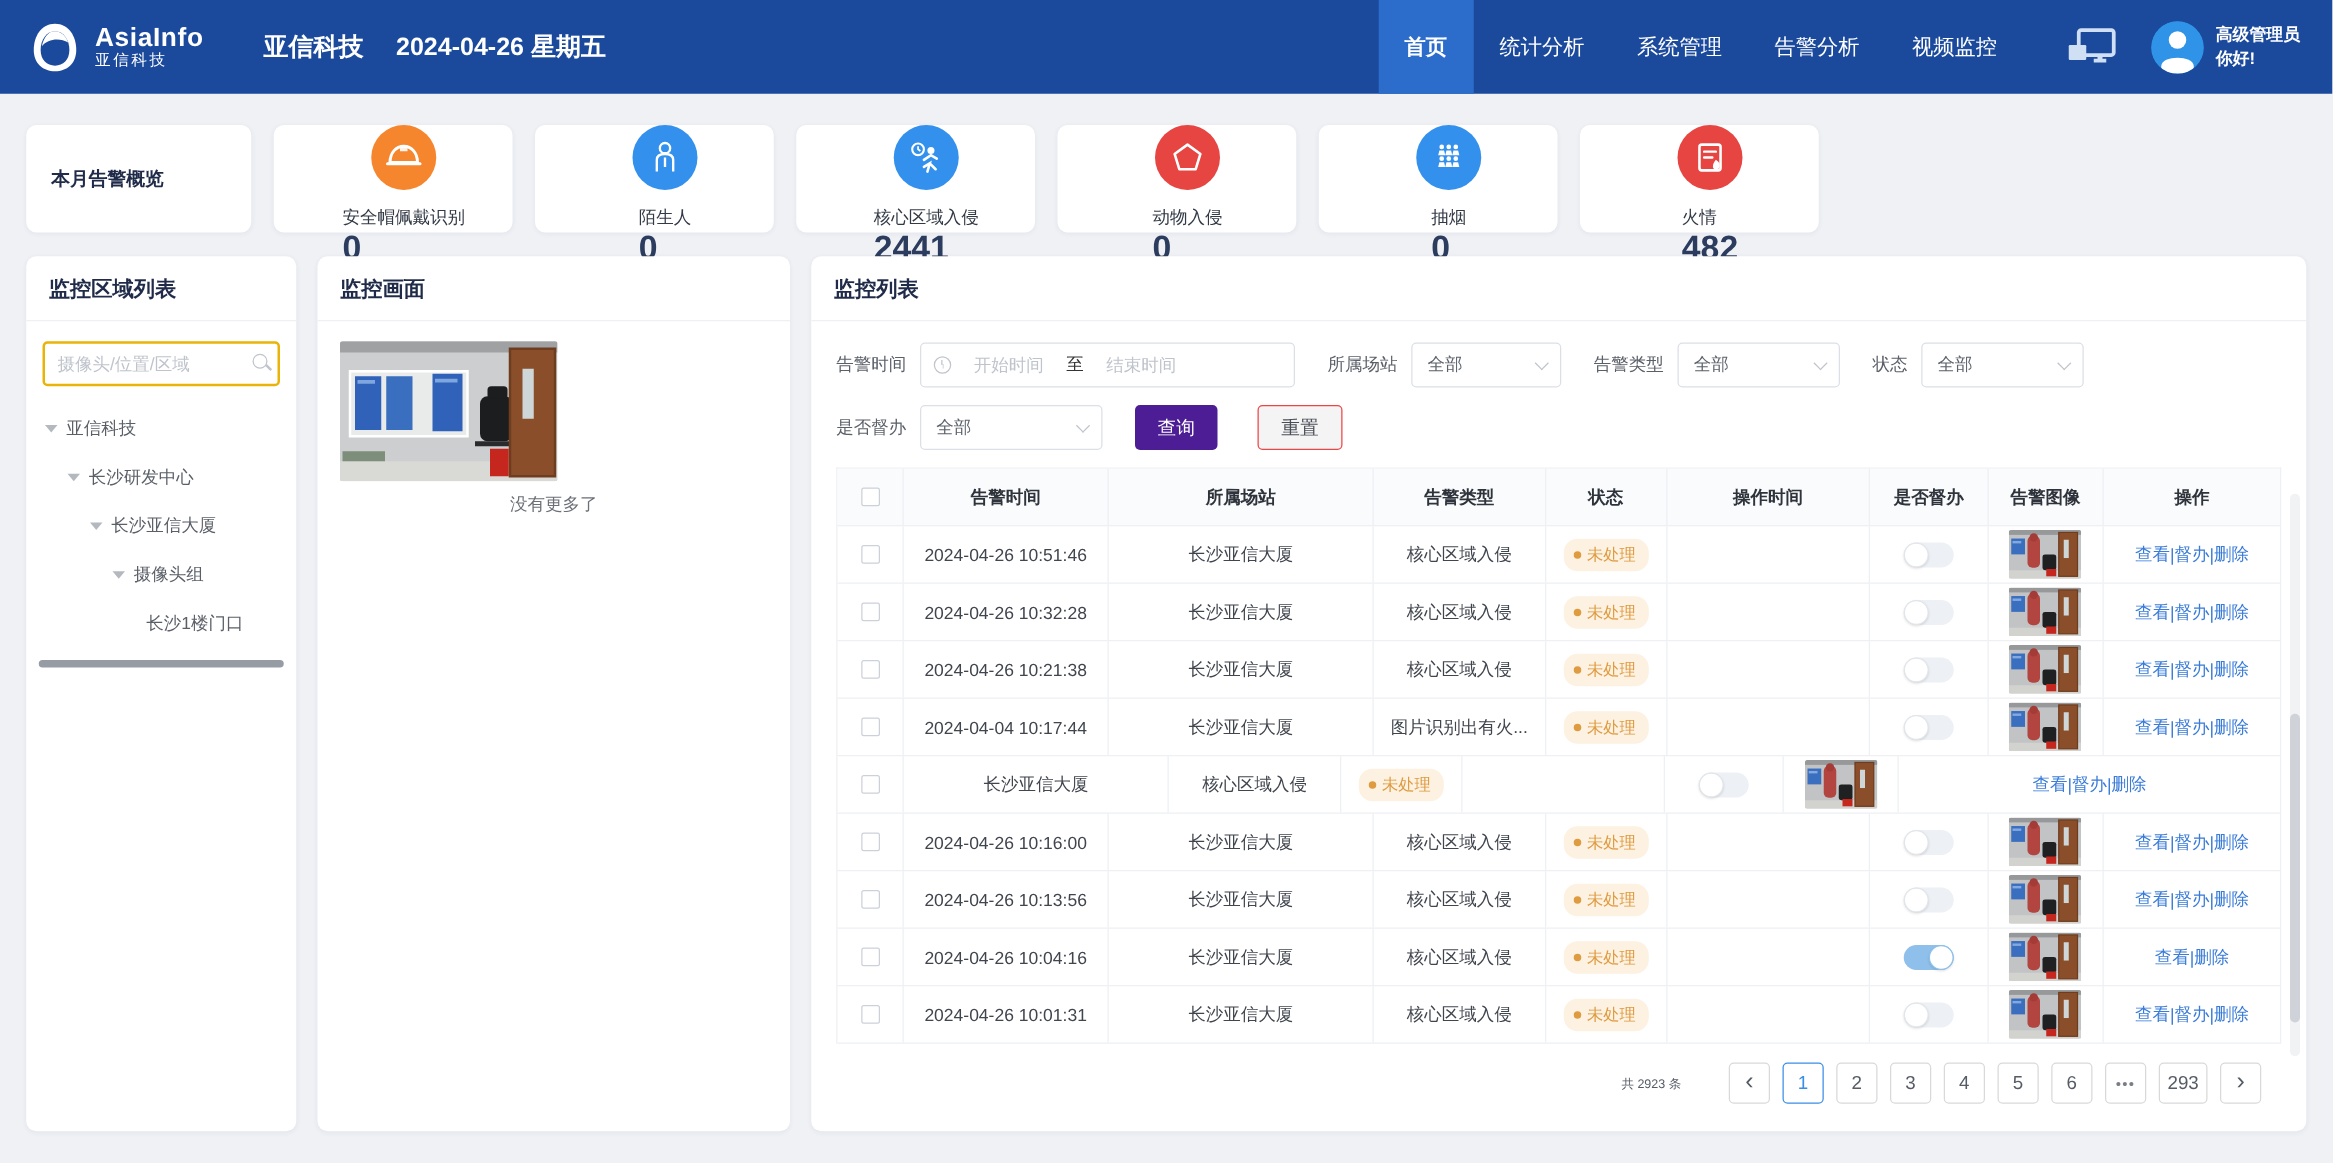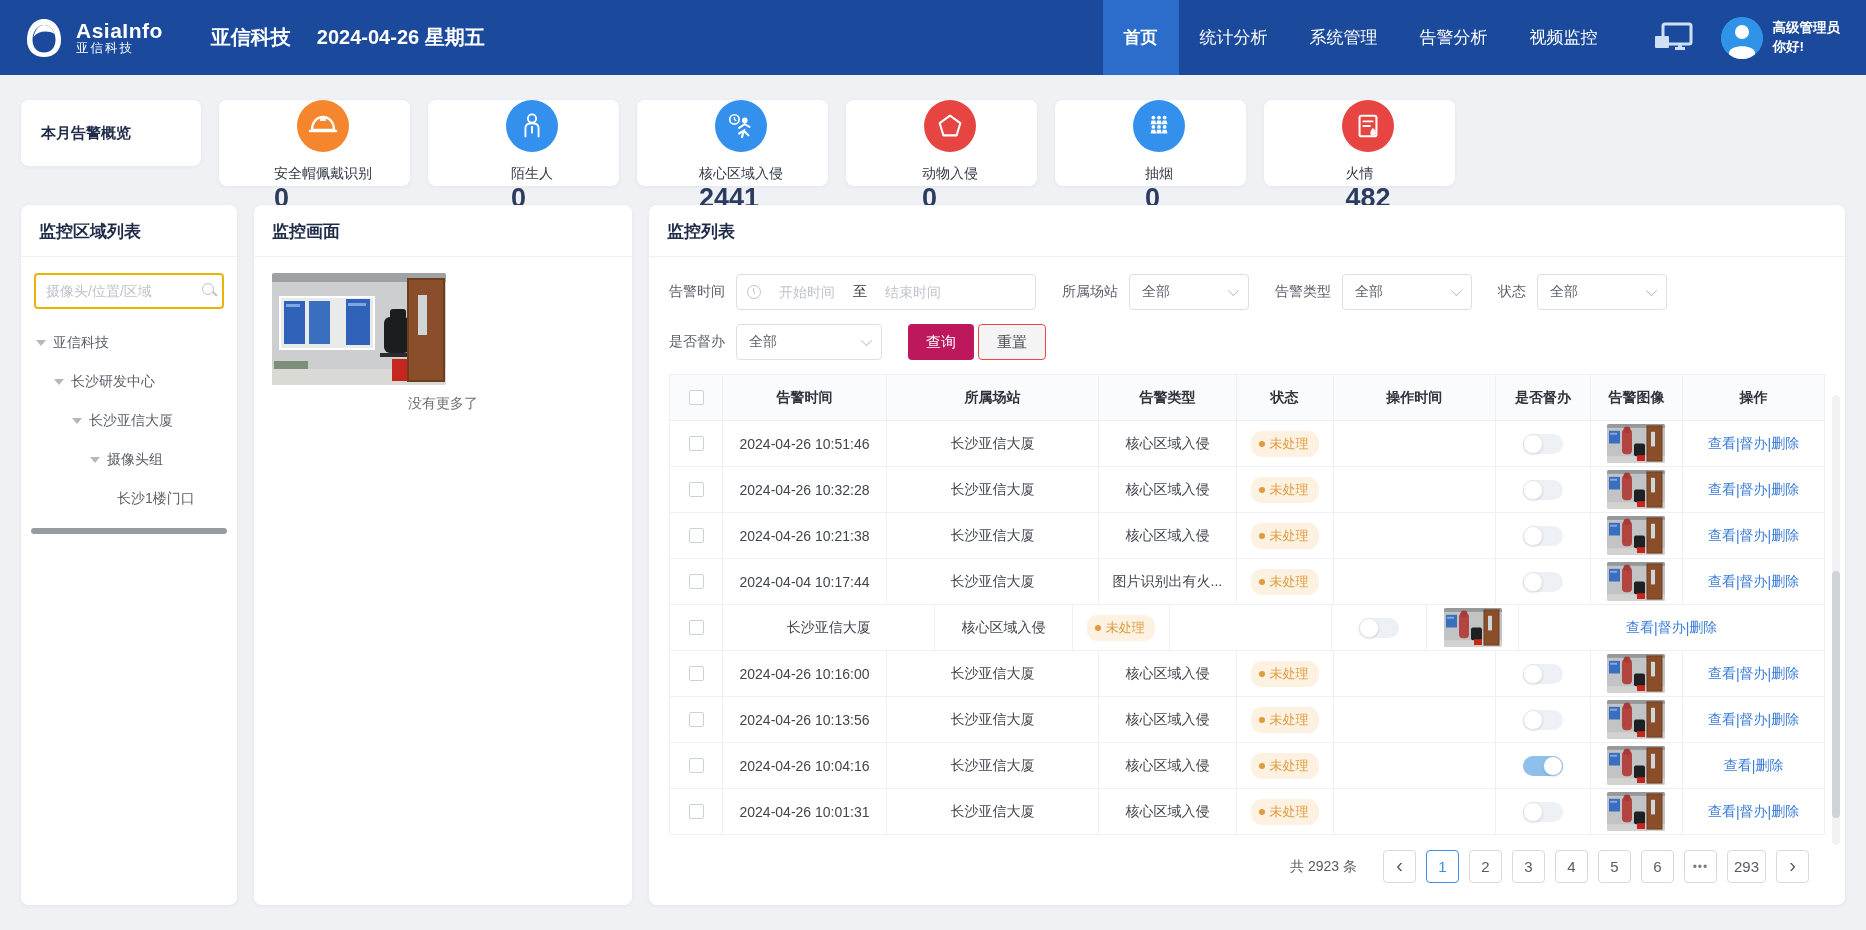--- a/index.html
+++ b/index.html
@@ -19,21 +19,21 @@
   .nav-menu { display:flex; height:75px; align-items:stretch; }
   .nav-item { display:flex; align-items:center; padding:0 21px; font-size:17px; cursor:pointer; }
   .nav-item.active { background:#2c6dcb; font-weight:bold; }
   .monitor-ic { width:40px; height:32px; margin:0 28px 0 34px; }
   .avatar { width:42px; height:42px; border-radius:50%; background:#2f94e8; display:flex; align-items:center; justify-content:center; overflow:hidden; }
   .user-block { margin:0 26px 0 10px; font-size:13.5px; line-height:1.35; font-weight:bold; }
 
   
   .cards-row { display:flex; gap:18px; margin:25px 21px 0; }
   .card { background:#fff; border-radius:8px; box-shadow:0 1px 4px rgba(30,50,90,.06); }
-  .ov-card { width:180px; height:66px; display:flex; align-items:center; padding-left:20px; font-size:15px; font-weight:bold; color:#1f2b48; }
+  .ov-card { width:180px; height:86px; display:flex; align-items:center; padding-left:20px; font-size:15px; font-weight:bold; color:#1f2b48; }
   .stat-card { width:191px; height:86px; display:flex; align-items:center; padding-left:17px; gap:13px;flex-direction:column; }
   .stat-icon { width:52px; height:52px; border-radius:50%; flex:none; display:flex; align-items:center; justify-content:center; }
   .ic-orange { background:#f6862d; }
   .ic-blue { background:#3390ec; }
   .ic-red { background:#e64542; }
   .stat-text { display:flex; flex-direction:column; }
   .stat-label { font-size:14px; color:#333a46; }
   .stat-value { font-size:27px; font-weight:bold; color:#2b3c5e; line-height:1.15; }
 
   
@@ -66,21 +66,21 @@
   .date-range { width:300px; height:36px; border:1px solid #dcdfe6; border-radius:4px; display:flex; align-items:center; padding:0 10px; margin-right:26px; }
   .clock-icon { width:14px; height:14px; border:1.4px solid #c0c4cc; border-radius:50%; position:relative; flex:none; }
   .clock-icon::after { content:""; position:absolute; left:5px; top:2px; width:1.4px; height:4px; background:#c0c4cc; box-shadow:1px 3px 0 -0.2px #c0c4cc; }
   .date-range input { border:none; outline:none; width:92px; text-align:center; font-size:14px; font-family:inherit; color:#5c626b; background:transparent; }
   .date-range input::placeholder { color:#bfc4cc; }
   .to-sep { color:#333; font-size:14px; }
   .select { height:36px; border:1px solid #dcdfe6; border-radius:4px; background:#fff; display:flex; align-items:center; justify-content:space-between; padding:0 12px; color:#5c626b; cursor:pointer; margin-right:26px; }
   .sel-station { width:120px; } .sel-type { width:130px; } .sel-status { width:130px; margin-right:0; } .sel-supervise { width:146px; }
   .chev { width:8px; height:8px; border-right:1.6px solid #c0c4cc; border-bottom:1.6px solid #c0c4cc; transform:rotate(45deg) translateY(-2px); }
   .btn { height:36px; border-radius:4px; font-size:15px; padding:0 18px; cursor:pointer; border:none; font-family:inherit; }
-  .btn-primary { background:#be185d; color:#fff; margin-right:4px;text-align:center; }
+  .btn-primary { background:#4c1d95; color:#fff; margin-right:32px;text-align:center; }
   .btn-plain { background:#f4f4f5; color:#4a4f57; border:1px solid #ef4444; }
 
   
   .table { margin:4px 20px 0; border:1px solid #eef0f4; border-bottom:none; font-size:14px; }
   .trow { display:flex; align-items:center; height:46px; border-bottom:1px solid #eef0f4; }
   .thead { background:#fafbfc; font-weight:bold; color:#2e333c; }
   .td { padding:0 6px; text-align:center; border-right:1px solid #eef0f4; height:100%; display:flex; align-items:center; justify-content:center; overflow:hidden; }
   .td:last-child { border-right:none; }
   .c-check { width:4.6%; } .c-time { width:14.2%; } .c-station { width:18.4%; } .c-type { width:11.9%; }
   .c-status { width:8.4%; } .c-optime { width:14.1%; } .c-supervise { width:8.2%; } .c-img { width:8%; } .c-actions { flex:1; }
@@ -95,21 +95,21 @@
   .thumb { width:58px; height:39px; border-radius:2px; cursor:pointer; }
   .act-link { color:#3a7cd8; cursor:pointer; text-decoration:none; white-space:nowrap; }
   .sep { color:#3a7cd8; }
 
   
   .v-scrollbar { position:absolute; right:5px; top:190px; bottom:60px; width:8px; background:#f1f2f4; border-radius:4px; }
   .v-thumb { position:absolute; left:0; width:8px; height:55%; bottom:6%; background:#cfd3d9; border-radius:4px; }
 
   
   .pagination { display:flex; align-items:center; justify-content:flex-end; gap:10px; margin:15px 36px 0 0; font-size:15px; color:#565c66; }
-  .pg-total { margin-right:16px; font-size:14px; }
+  .pg-total { margin-right:28px; font-size:10px; }
   .pg-btn { min-width:33px; height:33px; border:1px solid #d9d9d9; border-radius:4px; background:#fff; display:flex; align-items:center; justify-content:center; cursor:pointer; padding:0 6px; }
   .pg-btn.active { border-color:#3a8ee6; color:#3a8ee6; }
   .pg-prev::before { content:"‹"; font-size:20px; line-height:1; margin-top:-3px; }
   .pg-next::before { content:"›"; font-size:20px; line-height:1; margin-top:-3px; }
   .pg-ellipsis { letter-spacing:1px; font-size:12px; color:#7a7f87; }
 </style>
 </head>
 <body>
 
 <svg width="0" height="0" style="position:absolute">

